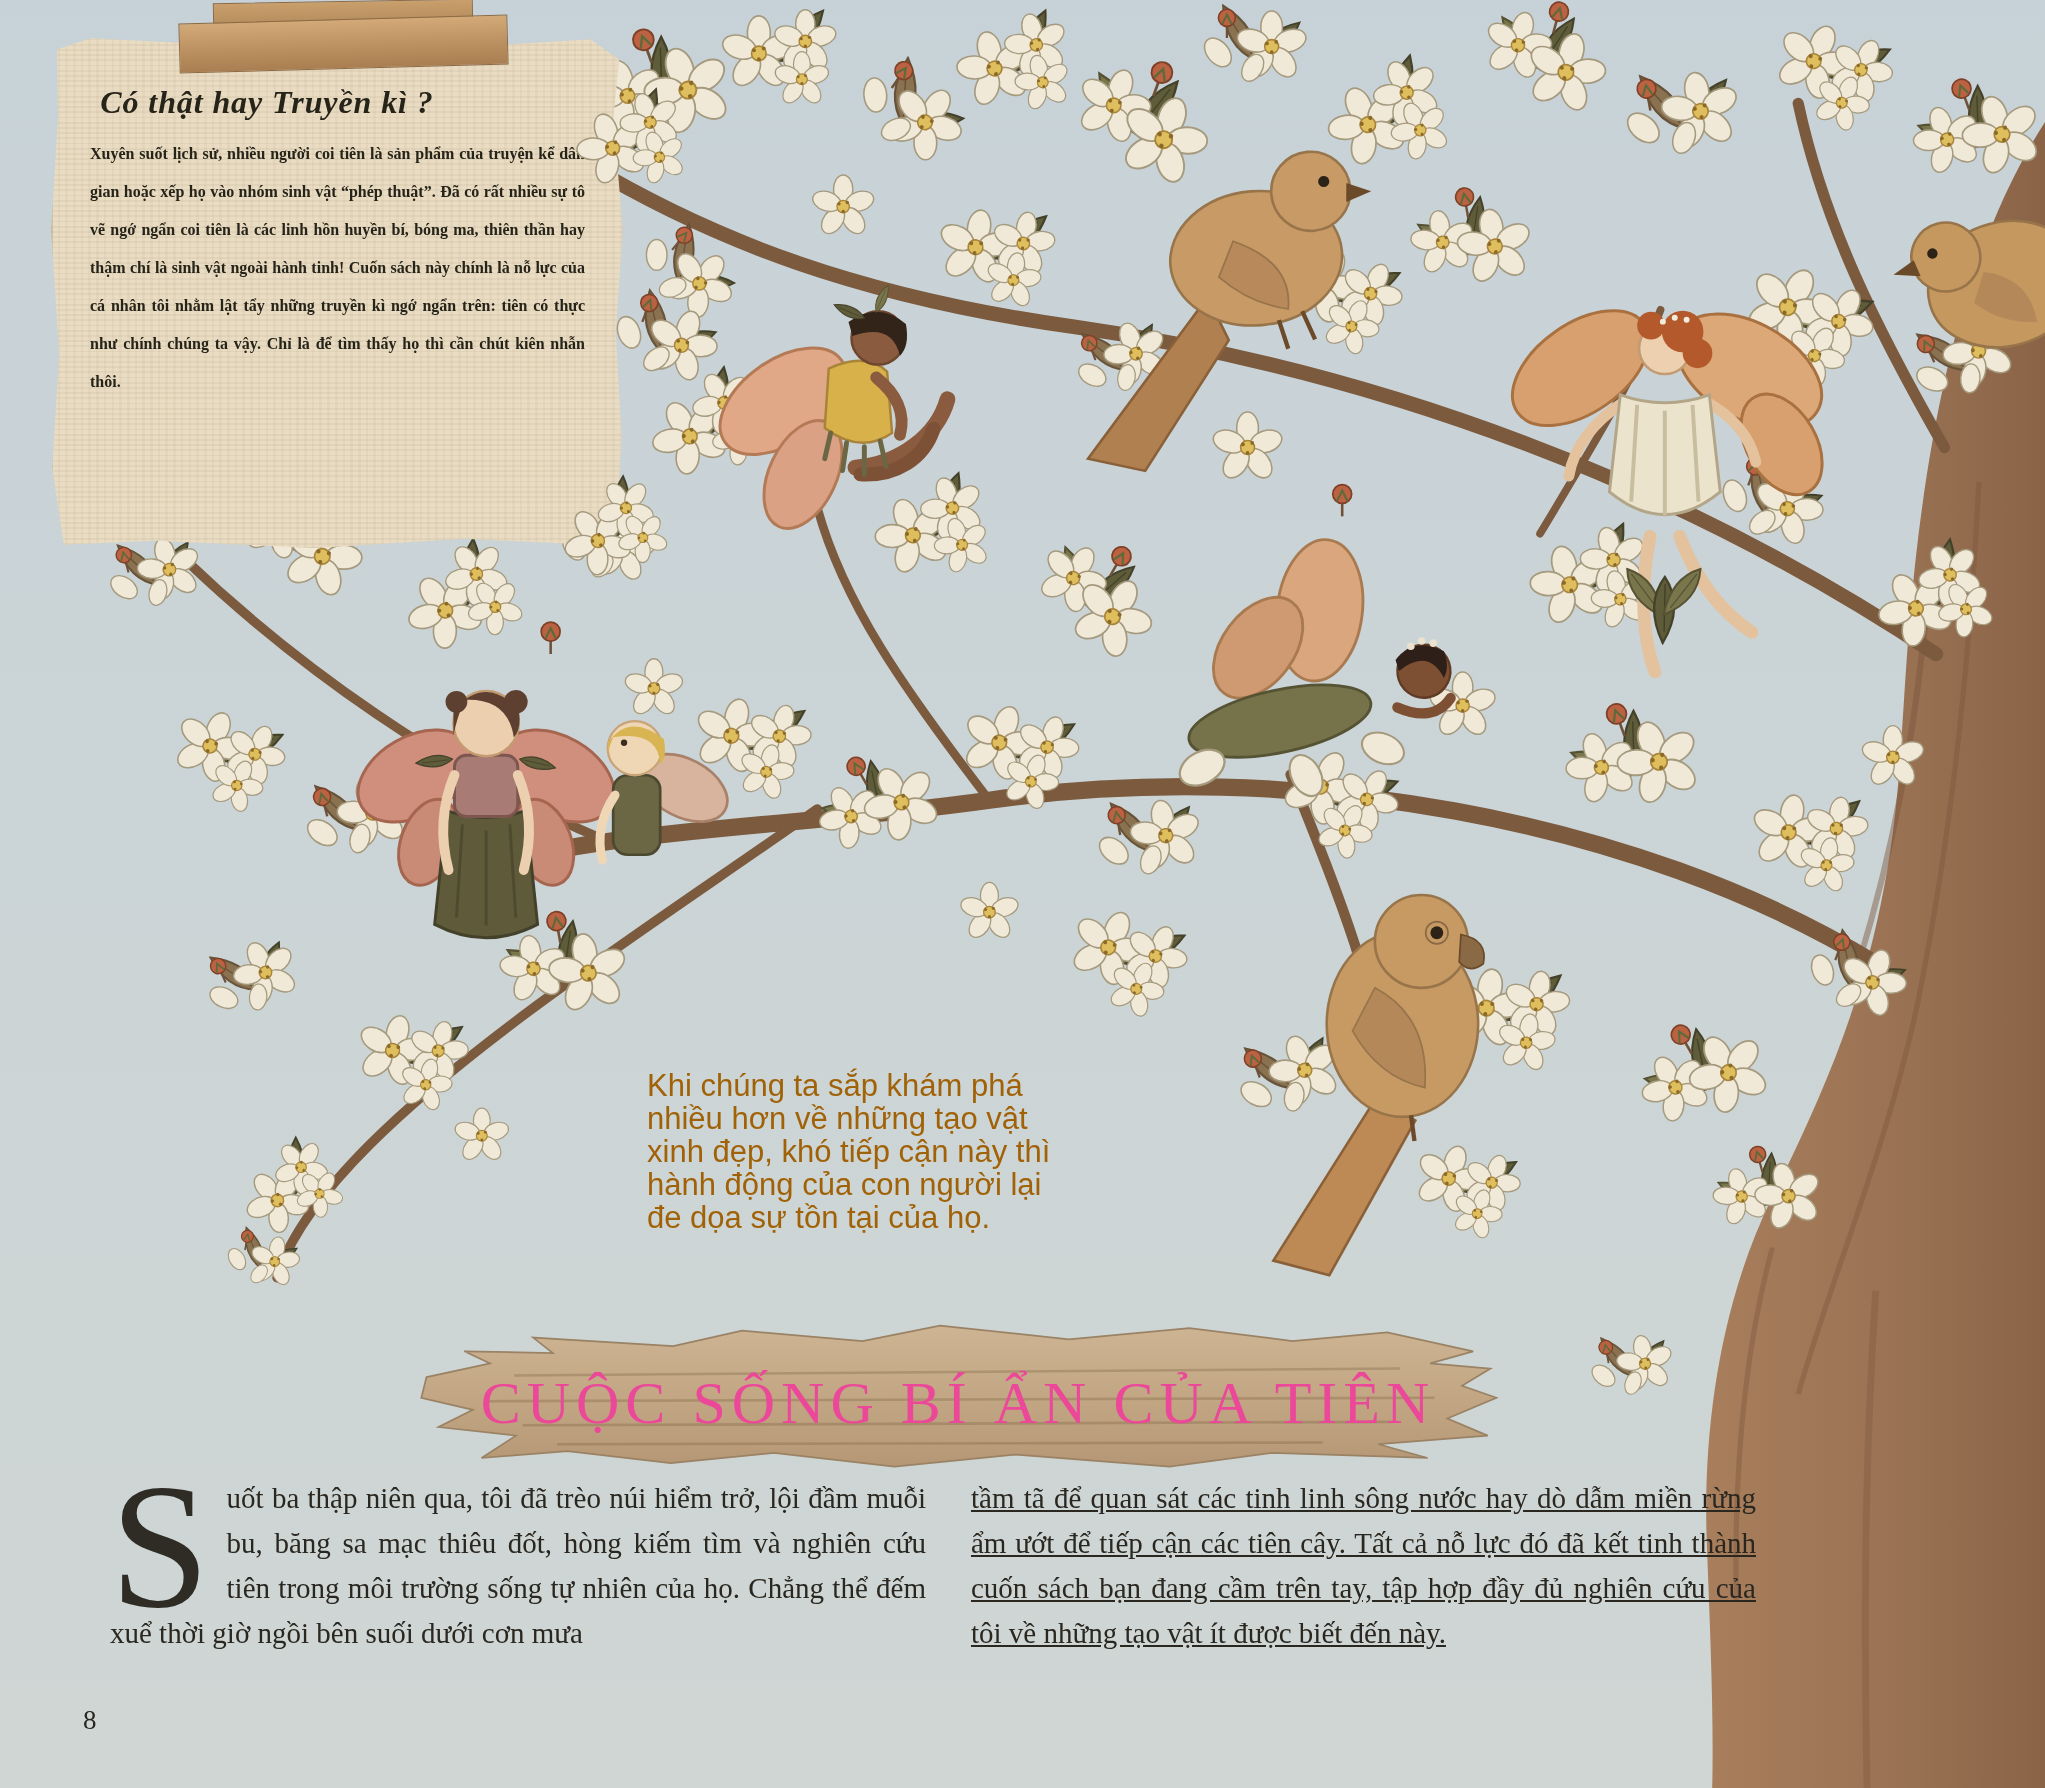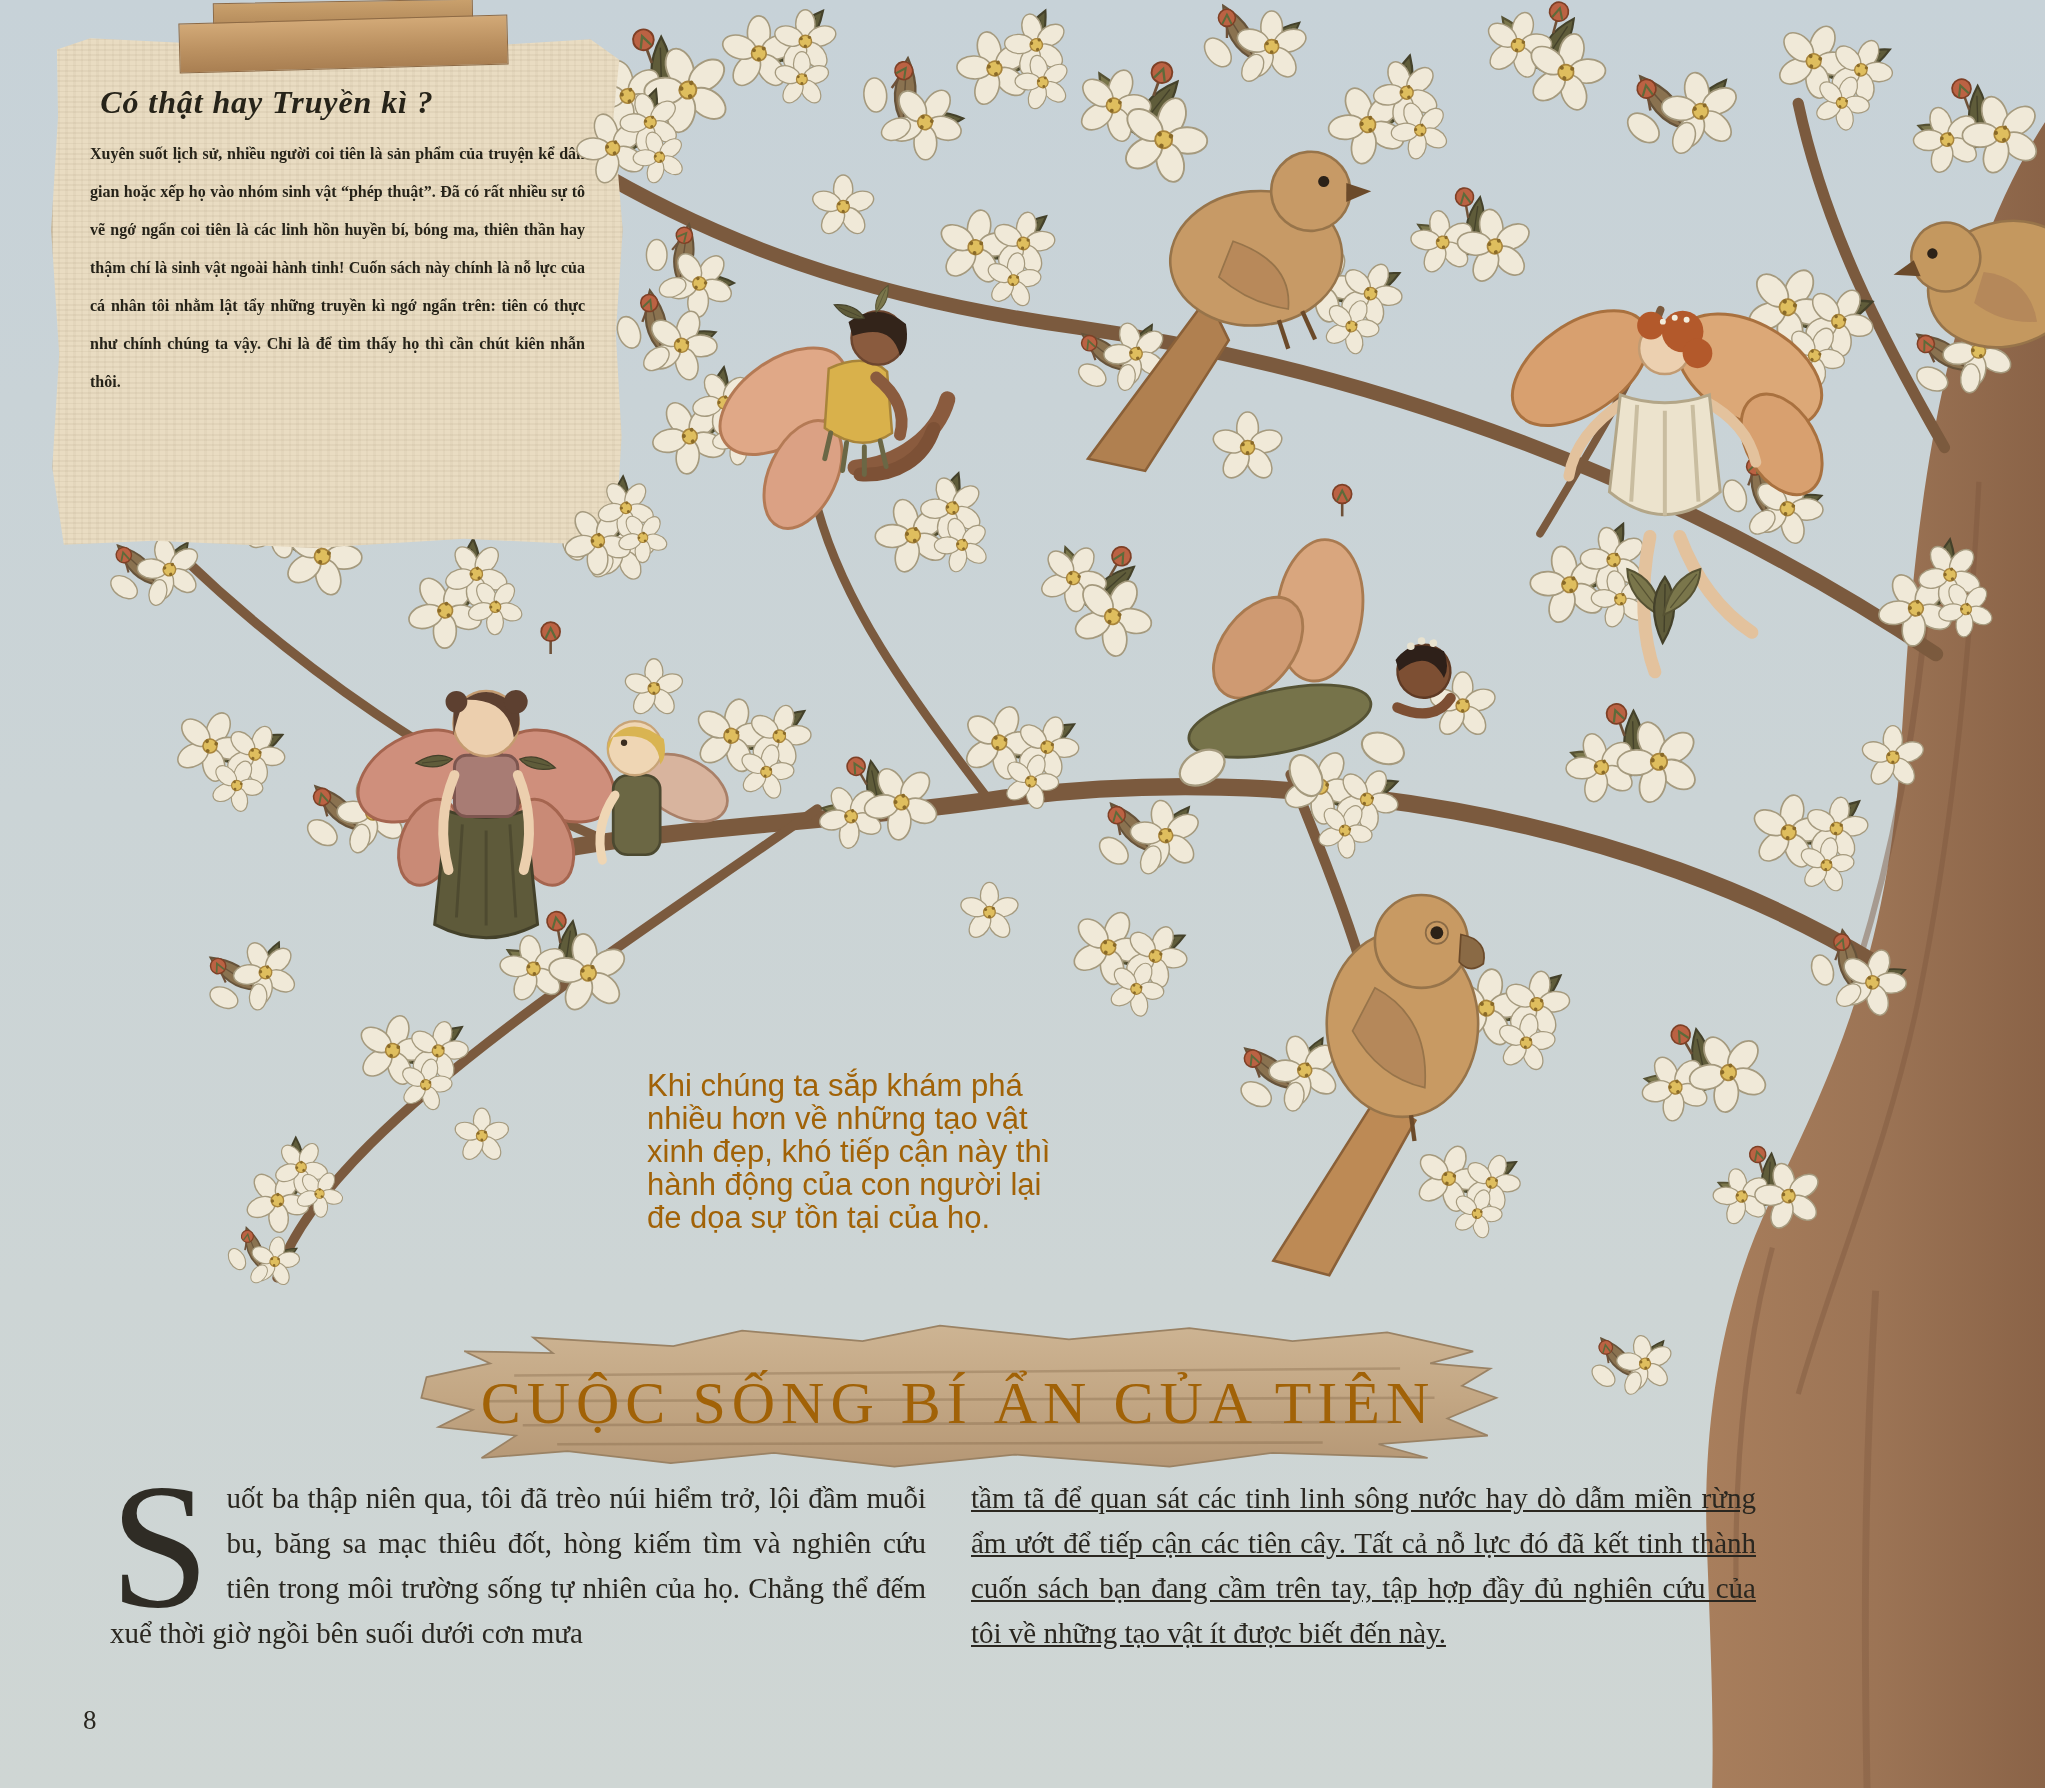--- a/index.html
+++ b/index.html
@@ -32,21 +32,21 @@
   .note-body{font-size:16px;line-height:38px;text-align:justify;color:#262319;font-weight:bold;}
 
   
   .caption{position:absolute;left:647px;top:1069px;width:427px;z-index:10;
     font-family:"Liberation Sans",sans-serif;font-size:31px;line-height:33px;
     color:#a16207;text-align:left;}
 
   
   .banner{position:absolute;left:411px;top:1315px;width:1094px;height:169px;z-index:10;}
   .banner-title{position:absolute;inset:0;display:flex;align-items:center;justify-content:center;
-    padding-top:8.6px;font-size:60px;letter-spacing:6px;color:#a16207;font-weight:500;}
+    padding-top:8.6px;font-size:60px;letter-spacing:6px;color:#ec4899;font-weight:500;}
 
   
   .col{position:absolute;top:1476px;font-size:29px;line-height:45px;text-align:justify;color:#2a2720;z-index:10;}
   .col.left{left:110px;width:816px;}
   .col.right{left:971px;width:785px;text-decoration:underline;}
   .dropcap{float:left;font-size:179px;line-height:129px;padding:5.2px 17px 0 0;color:#2f2c25;}
 
   .pagenum{position:absolute;left:83px;top:1705px;font-size:27px;color:#2a2720;z-index:10;}
 </style>
 </head>

